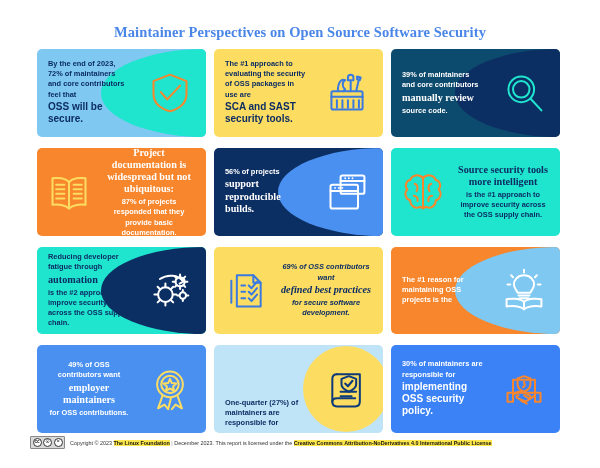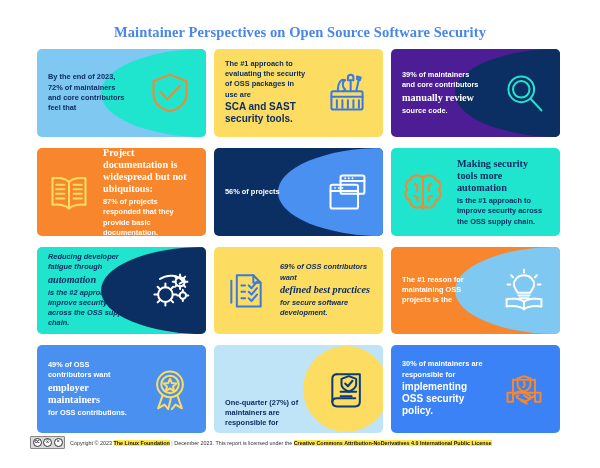--- a/index.html
+++ b/index.html
@@ -71,21 +71,21 @@
     margin:1.5px 0 1.5px;
   }
   .txt .big.sans{font-family:"Liberation Sans", sans-serif;font-size:10px;}
   .txt .tail{display:block;font-weight:600;}
 
   
   .lay-icon-right .txt{flex:1;padding-left:11px;padding-right:4px;text-align:left;}
   .lay-icon-right .ico{width:72px;display:flex;align-items:center;justify-content:center;}
   .lay-icon-left{flex-direction:row;}
   .lay-icon-left .ico{width:64px;display:flex;align-items:center;justify-content:center;}
-  .lay-icon-left .txt{flex:1;padding-right:11px;padding-left:2px;text-align:left;}
+  .lay-icon-left .txt{flex:1;padding-right:11px;padding-left:2px;text-align:center;}
 
   .ico{position:relative;z-index:3;}
   .ico svg{display:block;}
 
   
   .footer{
     position:absolute;left:0;top:436px;width:600px;
     display:flex;align-items:center;gap:5px;
     padding-left:30px;box-sizing:border-box;
     font-size:5.4px;color:#333;
@@ -111,20 +111,21 @@
 <div id="page">
 
   <div class="title">Maintainer Perspectives on Open Source Software Security</div>
 
   <div class="grid">
       <div class="card lay-icon-right" style="background: rgb(126, 200, 242);">
         <div class="shape right-curve" style="background: rgb(31, 229, 207);"></div>
         <div class="cbody">
           <div class="txt" style="color: rgb(13, 45, 99);">
             <span class="lead">By the end of 2023, 72% of maintainers and core contributors feel that</span>
+            <span class="big sans">OSS will be secure.</span>
           </div>
           <div class="ico">
             <svg width="44" height="44" viewBox="0 0 48 48" aria-hidden="true">
               <path d="M24 4 L42 11 V25 C42 35 34 41 24 44 C14 41 6 35 6 25 V11 Z" fill="none" stroke="#f7862c" stroke-width="2.2" stroke-linecap="round" stroke-linejoin="round"></path>
               <path d="M14 23 L21 31 L35 16" fill="none" stroke="#f7862c" stroke-width="2.2" stroke-linecap="round" stroke-linejoin="round"></path>
             </svg>
           </div>
         </div>
       </div>
       <div class="card lay-icon-right" style="background: rgb(252, 221, 98);">
@@ -138,21 +139,21 @@
               <rect x="7" y="22" width="34" height="20" rx="2" fill="none" stroke="#3a7ae0" stroke-width="2.2" stroke-linecap="round" stroke-linejoin="round"></rect>
               <path d="M7 28 H41" fill="none" stroke="#3a7ae0" stroke-width="2.2" stroke-linecap="round" stroke-linejoin="round"></path>
               <path d="M13 32 V40 M19 32 V40 M25 32 V40 M31 32 V40 M37 32 V40" fill="none" stroke="#3a7ae0" stroke-width="2.2" stroke-linecap="round" stroke-linejoin="round"></path>
               <path d="M14 22 C14 12 18 8 22 10 C18 12 19 18 22 20 L20 22" fill="none" stroke="#3a7ae0" stroke-width="2.2" stroke-linecap="round" stroke-linejoin="round"></path>
               <path d="M28 22 L28 10 M25 7 a3 3 0 0 1 6 0 l0 3 -6 0 Z" fill="none" stroke="#3a7ae0" stroke-width="2.2" stroke-linecap="round" stroke-linejoin="round"></path>
               <path d="M34 22 L37 9 M35 6 l4 1 -1 3 -3 -1Z" fill="none" stroke="#3a7ae0" stroke-width="2.2" stroke-linecap="round" stroke-linejoin="round"></path>
             </svg>
           </div>
         </div>
       </div>
-      <div class="card lay-icon-right" style="background: #4c1d95;">
+      <div class="card lay-icon-right" style="background: #0c4a6e;">
         <div class="shape right-curve" style="background: rgb(12, 47, 99);"></div>
         <div class="cbody">
           <div class="txt" style="color: rgb(255, 255, 255);">
             <span class="lead">39% of maintainers and core contributors</span>
             <span class="big">manually review</span>
             <span class="tail">source code.</span>
           </div>
           <div class="ico">
             <svg width="44" height="44" viewBox="0 0 48 48" aria-hidden="true">
               <circle cx="21" cy="20" r="14" fill="none" stroke="#1fe5cf" stroke-width="2.2" stroke-linecap="round" stroke-linejoin="round"></circle>
@@ -176,20 +177,21 @@
             <span class="big">Project documentation is widespread but not ubiquitous:</span>
             <span class="tail">87% of projects responded that they provide basic documentation.</span>
           </div>
         </div>
       </div>
       <div class="card lay-icon-right" style="background: rgb(12, 47, 99); justify-content: center;">
         <div class="shape right-curve" style="background: rgb(74, 144, 240);"></div>
         <div class="cbody">
           <div class="txt" style="color: rgb(255, 255, 255);">
             <span class="lead">56% of projects</span>
+            <span class="big">support reproducible builds.</span>
           </div>
           <div class="ico">
             <svg width="44" height="44" viewBox="0 0 48 48" aria-hidden="true">
               <rect x="17" y="6" width="26" height="20" rx="2" fill="none" stroke="#ffffff" stroke-width="2.2" stroke-linecap="round" stroke-linejoin="round"></rect>
               <path d="M17 12 H43" fill="none" stroke="#ffffff" stroke-width="2.2" stroke-linecap="round" stroke-linejoin="round"></path>
               <circle cx="22" cy="9" r="1" fill="#ffffff"></circle>
               <circle cx="26" cy="9" r="1" fill="#ffffff"></circle>
               <circle cx="30" cy="9" r="1" fill="#ffffff"></circle>
               <rect x="6" y="16" width="30" height="26" rx="2" fill="none" stroke="#ffffff" stroke-width="2.2" stroke-linecap="round" stroke-linejoin="round"></rect>
               <path d="M6 23 H36" fill="none" stroke="#ffffff" stroke-width="2.2" stroke-linecap="round" stroke-linejoin="round"></path>
@@ -204,29 +206,29 @@
         <div class="cbody">
           <div class="ico">
             <svg width="44" height="44" viewBox="0 0 48 48" aria-hidden="true">
               <path d="M24 8 V42" fill="none" stroke="#f7862c" stroke-width="2.2" stroke-linecap="round" stroke-linejoin="round"></path>
               <path d="M24 9 C20 4 12 5 10 11 C5 12 4 18 7 21 C3 25 5 32 10 33 C10 39 16 43 21 40 C23 42 24 41 24 39" fill="none" stroke="#f7862c" stroke-width="2.2" stroke-linecap="round" stroke-linejoin="round"></path>
               <path d="M24 9 C28 4 36 5 38 11 C43 12 44 18 41 21 C45 25 43 32 38 33 C38 39 32 43 27 40 C25 42 24 41 24 39" fill="none" stroke="#f7862c" stroke-width="2.2" stroke-linecap="round" stroke-linejoin="round"></path>
               <path d="M15 15 C18 16 19 20 17 23 M33 15 C30 16 29 20 31 23 M14 28 C17 28 19 31 18 34 M34 28 C31 28 29 31 30 34" fill="none" stroke="#f7862c" stroke-width="2.2" stroke-linecap="round" stroke-linejoin="round"></path>
             </svg>
           </div>
           <div class="txt" style="color: rgb(13, 45, 99);">
-            <span class="big">Making security tools more automation</span>
+            <span class="big">Source security tools more intelligent</span>
             <span class="tail">is the #1 approach to improve security across the OSS supply chain.</span>
           </div>
         </div>
       </div>
       <div class="card lay-icon-right" style="background: rgb(31, 229, 207);">
         <div class="shape right-curve" style="background: rgb(12, 47, 99);"></div>
         <div class="cbody">
-          <div class="txt" style="color: rgb(13, 45, 99); font-style: italic;">
+          <div class="txt" style="color: rgb(13, 45, 99);">
             <span class="lead">Reducing developer fatigue through</span>
             <span class="big">automation</span>
             <span class="tail">is the #2 approach to improve security across the OSS supply chain.</span>
           </div>
           <div class="ico">
             <svg width="44" height="44" viewBox="0 0 48 48" aria-hidden="true">
               <circle cx="19" cy="29" r="8" fill="none" stroke="#ffffff" stroke-width="2.2" stroke-linecap="round" stroke-linejoin="round"></circle>
               <path d="M19 17 V21 M19 37 V41 M7 29 H11 M27 29 H31 M10.5 20.5 L13.4 23.4 M24.6 34.6 L27.5 37.5 M27.5 20.5 L24.6 23.4 M13.4 34.6 L10.5 37.5" fill="none" stroke="#ffffff" stroke-width="2.2" stroke-linecap="round" stroke-linejoin="round"></path>
               <circle cx="35" cy="15" r="5" fill="none" stroke="#ffffff" stroke-width="2.2" stroke-linecap="round" stroke-linejoin="round"></circle>
               <path d="M35 7 V10 M35 20 V23 M27 15 H30 M40 15 H43 M29.4 9.4 L31.5 11.5 M38.5 18.5 L40.6 20.6 M40.6 9.4 L38.5 11.5 M31.5 18.5 L29.4 20.6" fill="none" stroke="#ffffff" stroke-width="2.2" stroke-linecap="round" stroke-linejoin="round"></path>
@@ -270,21 +272,21 @@
               <path d="M18 30 H30 M19 33 H29" fill="none" stroke="#ffffff" stroke-width="2.2" stroke-linecap="round" stroke-linejoin="round"></path>
               <path d="M24 2 V5 M10 8 L12 10 M38 8 L36 10 M6 18 H9 M39 18 H42" fill="none" stroke="#ffffff" stroke-width="2.2" stroke-linecap="round" stroke-linejoin="round"></path>
               <path d="M24 37 C20 33 10 33 5 34 L5 42 C10 41 20 41 24 45 C28 41 38 41 43 42 L43 34 C38 33 28 33 24 37 Z" fill="none" stroke="#ffffff" stroke-width="2.2" stroke-linecap="round" stroke-linejoin="round"></path>
               <path d="M24 37 V45" fill="none" stroke="#ffffff" stroke-width="2.2" stroke-linecap="round" stroke-linejoin="round"></path>
             </svg>
           </div>
         </div>
       </div>
       <div class="card lay-icon-right" style="background: rgb(74, 144, 240);">
         <div class="cbody">
-          <div class="txt" style="color: rgb(255, 255, 255);">
+          <div class="txt" style="color: rgb(255, 255, 255); text-align: center;">
             <span class="lead">49% of OSS contributors want</span>
             <span class="big">employer maintainers</span>
             <span class="tail">for OSS contributions.</span>
           </div>
           <div class="ico">
             <svg width="44" height="44" viewBox="0 0 48 48" aria-hidden="true">
               <circle cx="24" cy="19" r="14" fill="none" stroke="#fcdd62" stroke-width="2.2" stroke-linecap="round" stroke-linejoin="round"></circle>
               <circle cx="24" cy="19" r="9.5" fill="none" stroke="#fcdd62" stroke-width="2.2" stroke-linecap="round" stroke-linejoin="round"></circle>
               <path d="M24 13 L26 17.5 L31 18 L27.3 21.2 L28.4 26 L24 23.4 L19.6 26 L20.7 21.2 L17 18 L22 17.5 Z" fill="none" stroke="#fcdd62" stroke-width="2.2" stroke-linecap="round" stroke-linejoin="round"></path>
               <path d="M16 31 L11 45 L18 41 L22 46 L25 34" fill="none" stroke="#fcdd62" stroke-width="2.2" stroke-linecap="round" stroke-linejoin="round"></path>

